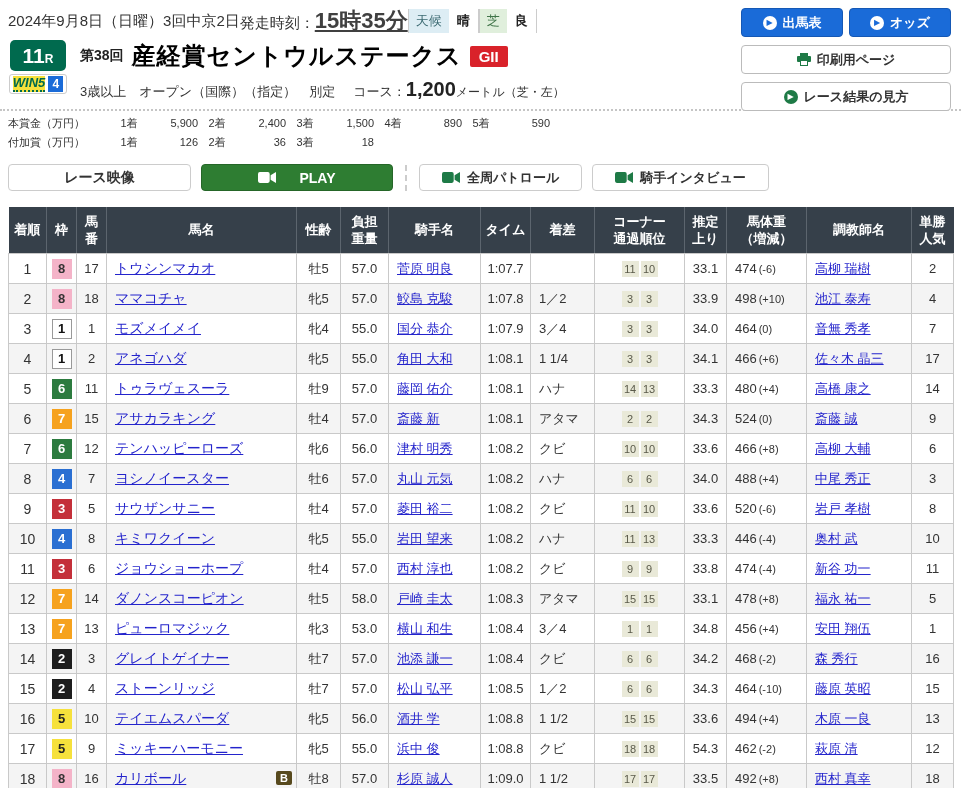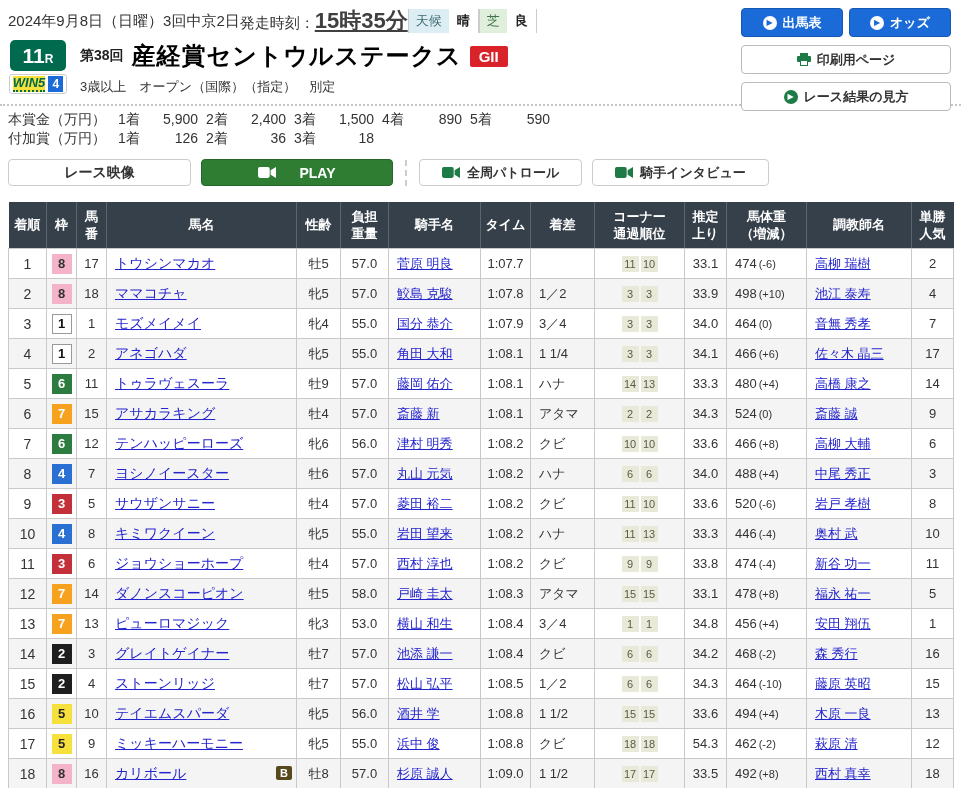--- a/index.html
+++ b/index.html
@@ -46,21 +46,21 @@
   .win5 .w5 { font-style: italic; font-weight: bold; color: #006a4e; font-size: 13px; border-bottom: 2px dotted #006a4e; line-height: 14px; }
   .win5 .w5n { background: #1a6bd8; color: #fff; font-weight: bold; font-size: 12px; width: 15px; height: 16px; text-align: center; line-height: 16px; display: inline-block; }
   .rt-line { display: flex; align-items: center; gap: 8px; }
   .edition { font-size: 14px; font-weight: bold; color: #222; }
   .rt { font-size: 24px; font-weight: bold; color: #000000; margin: 0; letter-spacing: 1px; }
   .grade { background: #d9222a; color: #fff; font-weight: bold; font-size: 15px; padding: 2px 9px; border-radius: 2px; }
   .conds { margin-top: 6px; font-size: 13px; color: #333; display: flex; align-items: baseline; gap: 18px; }
   .course .cv { font-size: 20px; font-weight: bold; color: #222; }
   .course .cu { font-size: 12px; }
   
-  .prize { padding: 5px 8px 2px; font-size: 14px; color: #333; }
+  .prize { padding: 5px 8px 2px; font-size: 11px; color: #333; }
   .p-row { display: flex; align-items: baseline; height: 19px; }
   .p-label { width: 102px; flex: none; }
   .p-pair { display: inline-flex; align-items: baseline; }
   .p-r { width: 34px; text-align: center; margin-left: 2px; }
   .p-v { width: 52px; text-align: right; }
   
   .videos { display: flex; align-items: center; gap: 10px; padding: 8px; }
   .v-label { width: 183px; height: 27px; background: #fff; border: 1px solid #ccc; border-radius: 4px; font-weight: bold; color: #333; display: flex; align-items: center; justify-content: center; font-size: 14px; }
   .v-play { width: 192px; height: 27px; background: #2e7d32; border: 1px solid #256628; border-radius: 4px; color: #fff; font-weight: bold; font-size: 14px; display: flex; align-items: center; justify-content: center; gap: 23px; }
   .v-sep { width: 0; height: 26px; border-left: 2px dashed #ccc; margin: 0 2px; }
@@ -150,20 +150,23 @@
       </div>
     </div>
     <div class="race-title-block">
       <div class="rt-line">
         <span class="edition">第38回</span>
         <h1 class="rt">産経賞セントウルステークス</h1>
         <span class="grade">GII</span>
       </div>
       <div class="conds">
         <span>3歳以上　オープン（国際）（指定）　別定</span>
+        <span class="course">
+          <span>コース：</span><span class="cv">1,200</span><span class="cu">メートル（芝・左）</span>
+        </span>
       </div>
     </div>
   </div>
 </div>
 
 <div class="prize">
   <div class="p-row">
     <span class="p-label">本賞金（万円）</span>
     <span class="p-pair">
         <span class="p-r">1着</span>

